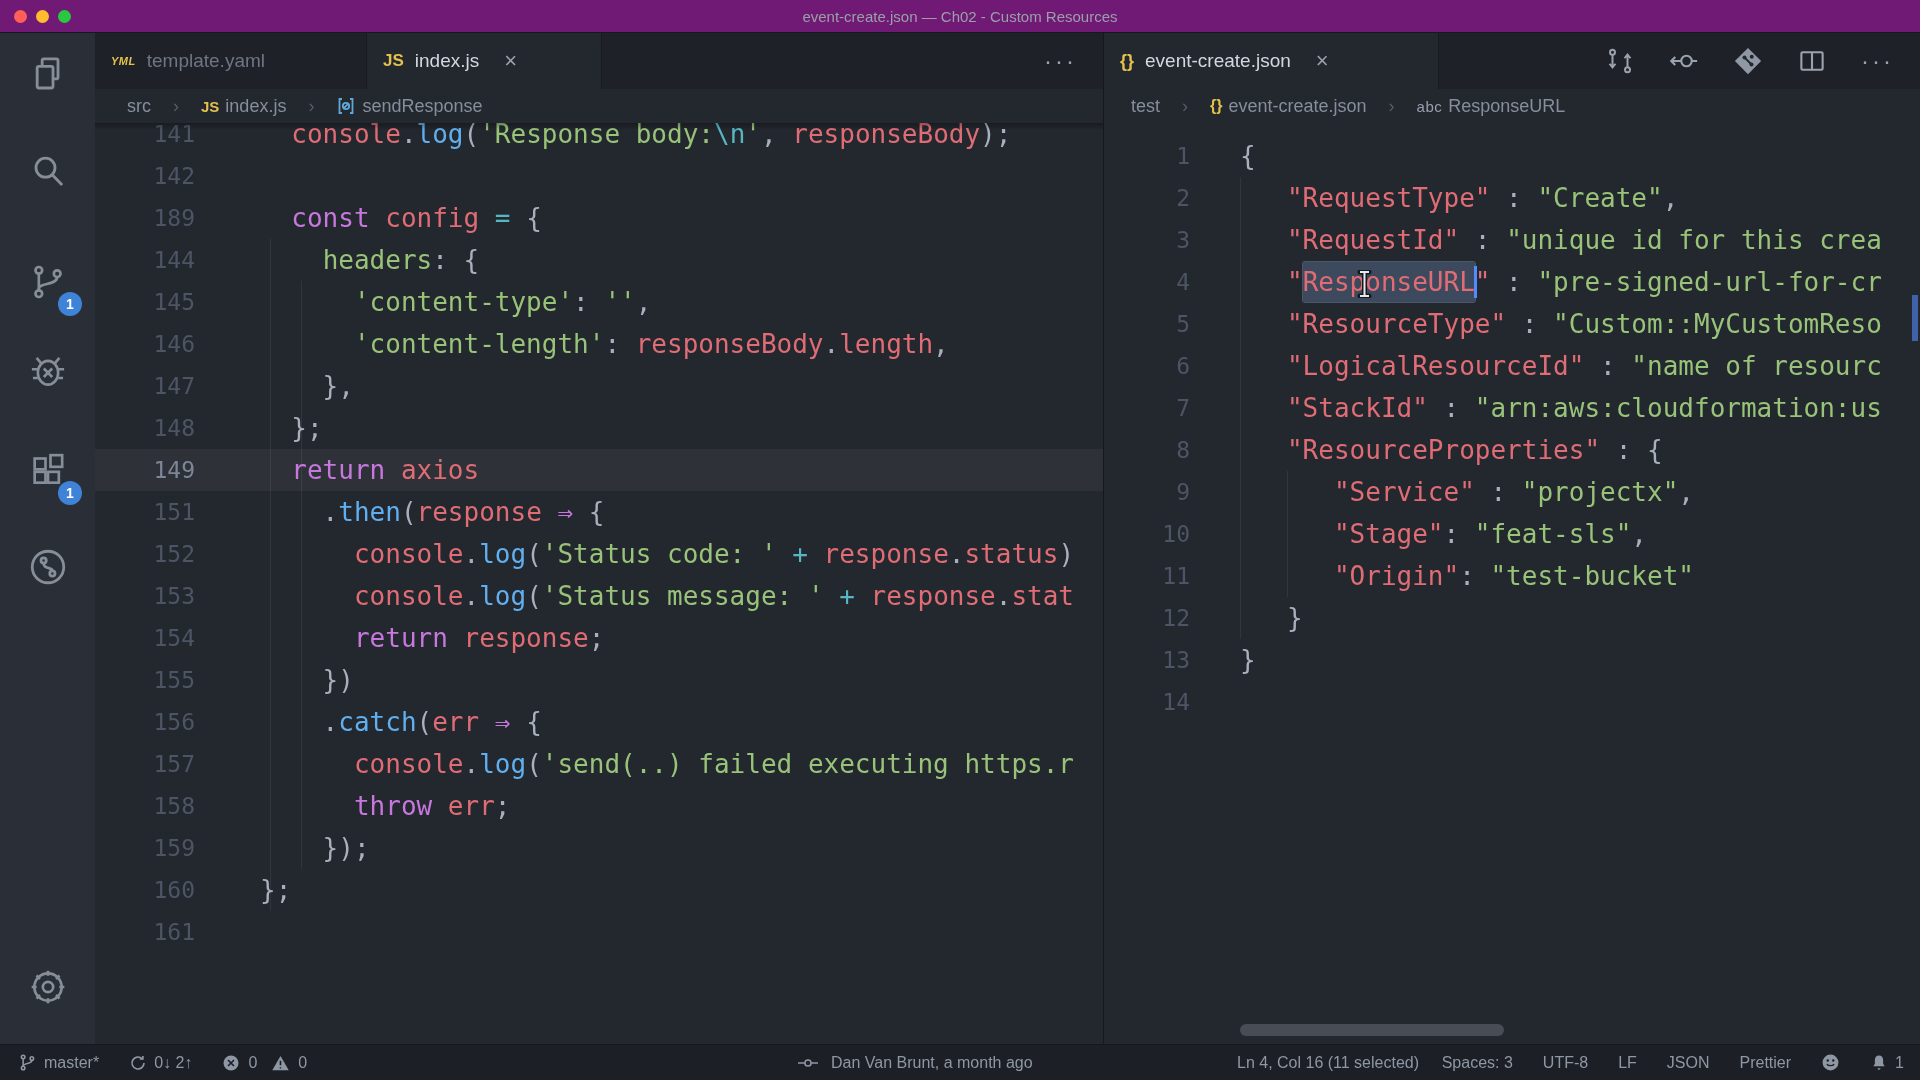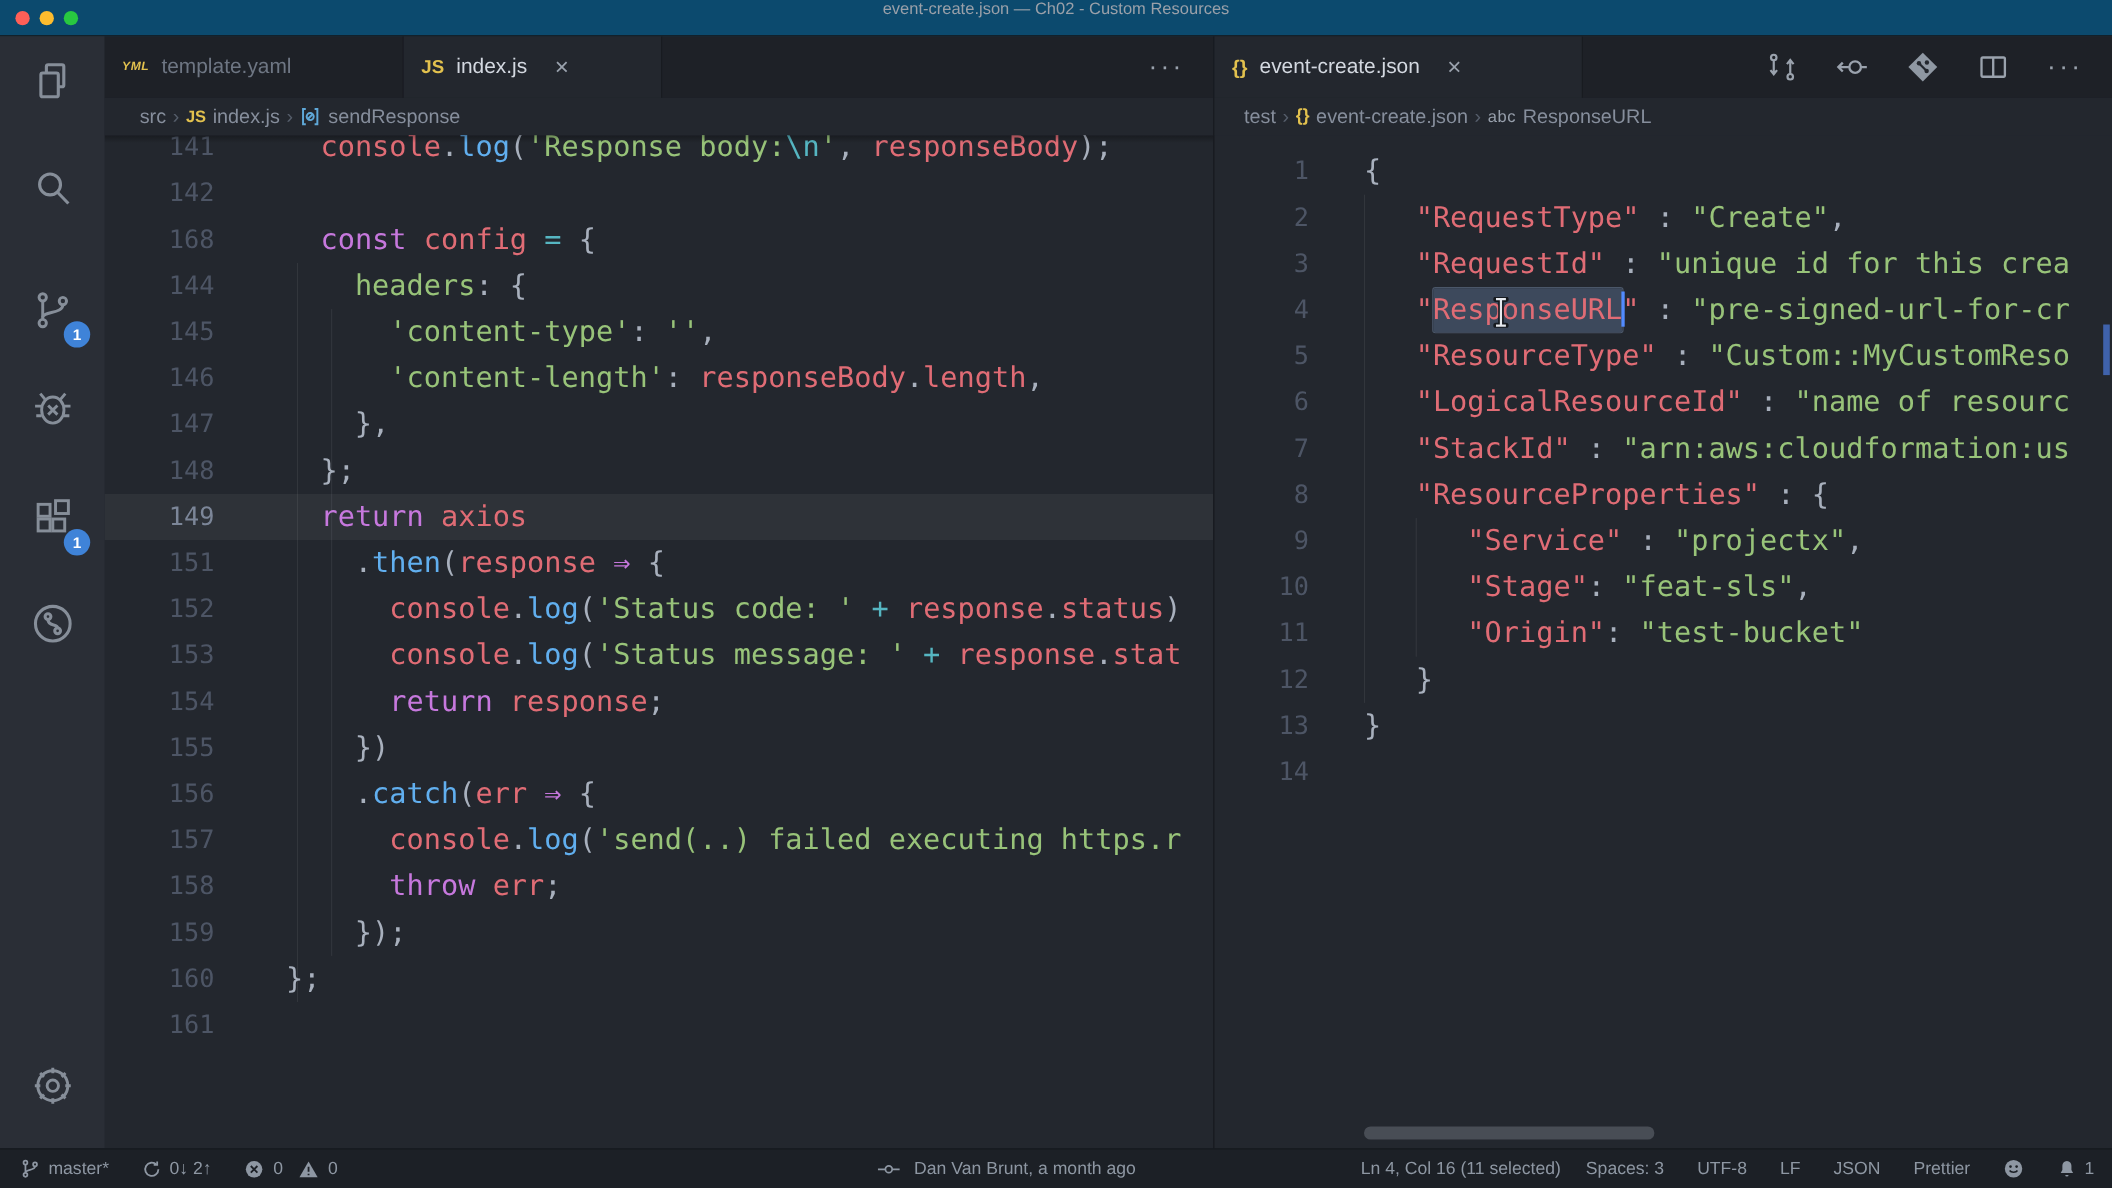--- a/index.html
+++ b/index.html
@@ -1,20 +1,20 @@
 <!DOCTYPE html>
 <html><head>
 <meta charset="utf-8">
 <style>
   html,body{margin:0;padding:0}
   body{width:1920px;height:1080px;overflow:hidden;background:#23272e;font-family:"Liberation Sans",sans-serif;}
   .app{width:1920px;height:1080px;position:relative}
 
   
-  .titlebar{height:33px;background:#0c4a6e;border-bottom:1px solid #15181c;box-sizing:border-box;display:flex;position:relative}
+  .titlebar{height:33px;background:#701a75;border-bottom:1px solid #15181c;box-sizing:border-box;display:flex;align-items:center;position:relative}
   .traffic{position:absolute;left:14px;top:0;height:100%;display:flex;align-items:center;gap:9px}
   .light{width:13px;height:13px;border-radius:50%}
   .l-red{background:#ff5f57}.l-yellow{background:#febc2e}.l-green{background:#28c840}
   .wtitle{flex:1;text-align:center;color:#9aa0a9;font-size:15px}
 
   
   .main{display:flex;height:1011px}
   .activitybar{width:95px;background:#2a2e36;position:relative;flex:none}
   .ab-item{position:absolute;left:0;width:95px;height:60px;display:flex;align-items:center;justify-content:center}
   .badge{position:absolute;right:13px;bottom:-4px;background:#3f83d8;color:#fff;font-size:14px;min-width:24px;height:24px;border-radius:50%;display:flex;align-items:center;justify-content:center;font-weight:700}
@@ -28,21 +28,21 @@
   .tab{display:flex;align-items:center;gap:11px;padding:0 16px;font-size:19px;color:#6e7683;border-right:1px solid #181b20;box-sizing:border-box}
   .tab.active{background:#23272e;color:#d3d8e0}
   .tab .tclose{color:#9aa2ad;font-size:22px;margin-left:14px}
   .ficon{font-weight:700;color:#e2c14e}
   .fi-yml{font-size:11px;letter-spacing:.5px;font-style:italic}
   .fi-js{font-size:17px}
   .fi-json{font-size:18px}
   .tab-actions{margin-left:auto;display:flex;align-items:center;gap:34px;padding-right:26px;color:#9aa2ad}
   .ellipsis{font-size:24px;letter-spacing:3px;color:#9aa2ad}
 
-  .breadcrumb{height:34px;display:flex;align-items:center;gap:6px;font-size:18px;color:#868e9c;background:#23272e}
+  .breadcrumb{height:34px;display:flex;align-items:center;gap:22px;font-size:18px;color:#868e9c;background:#23272e}
   .bc-sep{color:#565e6b}
   .bc-item{display:flex;align-items:center;gap:6px}
   .bc-abc{font-weight:400;font-size:15px;letter-spacing:.5px;color:#98a0ac}
 
   
   .code{position:absolute;top:90px;bottom:0;left:0;right:0;overflow:hidden;font-family:"DejaVu Sans Mono","Liberation Mono",monospace;font-size:26px}
   .code::before{content:"";position:absolute;top:0;left:0;right:0;height:7px;background:linear-gradient(rgba(0,0,0,.3),transparent);z-index:4;pointer-events:none}
   .group.right .code::before{display:none}
   .cl{display:flex;height:42px;line-height:42px;white-space:pre}
   .ln{flex:0 0 100px;text-align:right;color:#4d5565;font-size:23px}
@@ -179,21 +179,21 @@
             </svg>
             <span>sendResponse</span>
           </span>
         </div>
         <div class="code">
           <div class="guide" style="left:175px;top:116px;height:672px"></div>
           <div class="guide" style="left:206px;top:158px;height:588px"></div>
           <div id="left-lines">
               <div class="cl"><span class="ln">141</span><span class="lc"><span class="tk w">  </span><span class="tk r">console</span><span class="tk w">.</span><span class="tk b">log</span><span class="tk w">(</span><span class="tk g">'Response body:</span><span class="tk c">\n</span><span class="tk g">'</span><span class="tk w">, </span><span class="tk r">responseBody</span><span class="tk w">);</span></span></div>
               <div class="cl"><span class="ln">142</span><span class="lc"></span></div>
-              <div class="cl"><span class="ln">168</span><span class="lc"><span class="tk w">  </span><span class="tk p">const</span><span class="tk w"> </span><span class="tk r">config</span><span class="tk w"> </span><span class="tk c">=</span><span class="tk w"> {</span></span></div>
+              <div class="cl"><span class="ln">189</span><span class="lc"><span class="tk w">  </span><span class="tk p">const</span><span class="tk w"> </span><span class="tk r">config</span><span class="tk w"> </span><span class="tk c">=</span><span class="tk w"> {</span></span></div>
               <div class="cl"><span class="ln">144</span><span class="lc"><span class="tk w">    </span><span class="tk g">headers</span><span class="tk w">: {</span></span></div>
               <div class="cl"><span class="ln">145</span><span class="lc"><span class="tk w">      </span><span class="tk g">'content-type'</span><span class="tk w">: </span><span class="tk g">''</span><span class="tk w">,</span></span></div>
               <div class="cl"><span class="ln">146</span><span class="lc"><span class="tk w">      </span><span class="tk g">'content-length'</span><span class="tk w">: </span><span class="tk r">responseBody</span><span class="tk w">.</span><span class="tk r">length</span><span class="tk w">,</span></span></div>
               <div class="cl"><span class="ln">147</span><span class="lc"><span class="tk w">    },</span></span></div>
               <div class="cl"><span class="ln">148</span><span class="lc"><span class="tk w">  };</span></span></div>
               <div class="cl cur"><span class="ln">149</span><span class="lc"><span class="tk w">  </span><span class="tk p">return</span><span class="tk w"> </span><span class="tk r">axios</span></span></div>
               <div class="cl"><span class="ln">151</span><span class="lc"><span class="tk w">    .</span><span class="tk b">then</span><span class="tk w">(</span><span class="tk r">response</span><span class="tk w"> </span><span class="tk p">⇒</span><span class="tk w"> {</span></span></div>
               <div class="cl"><span class="ln">152</span><span class="lc"><span class="tk w">      </span><span class="tk r">console</span><span class="tk w">.</span><span class="tk b">log</span><span class="tk w">(</span><span class="tk g">'Status code: '</span><span class="tk w"> </span><span class="tk c">+</span><span class="tk w"> </span><span class="tk r">response</span><span class="tk w">.</span><span class="tk r">status</span><span class="tk w">)</span></span></div>
               <div class="cl"><span class="ln">153</span><span class="lc"><span class="tk w">      </span><span class="tk r">console</span><span class="tk w">.</span><span class="tk b">log</span><span class="tk w">(</span><span class="tk g">'Status message: '</span><span class="tk w"> </span><span class="tk c">+</span><span class="tk w"> </span><span class="tk r">response</span><span class="tk w">.</span><span class="tk r">stat</span></span></div>
               <div class="cl"><span class="ln">154</span><span class="lc"><span class="tk w">      </span><span class="tk p">return</span><span class="tk w"> </span><span class="tk r">response</span><span class="tk w">;</span></span></div>

